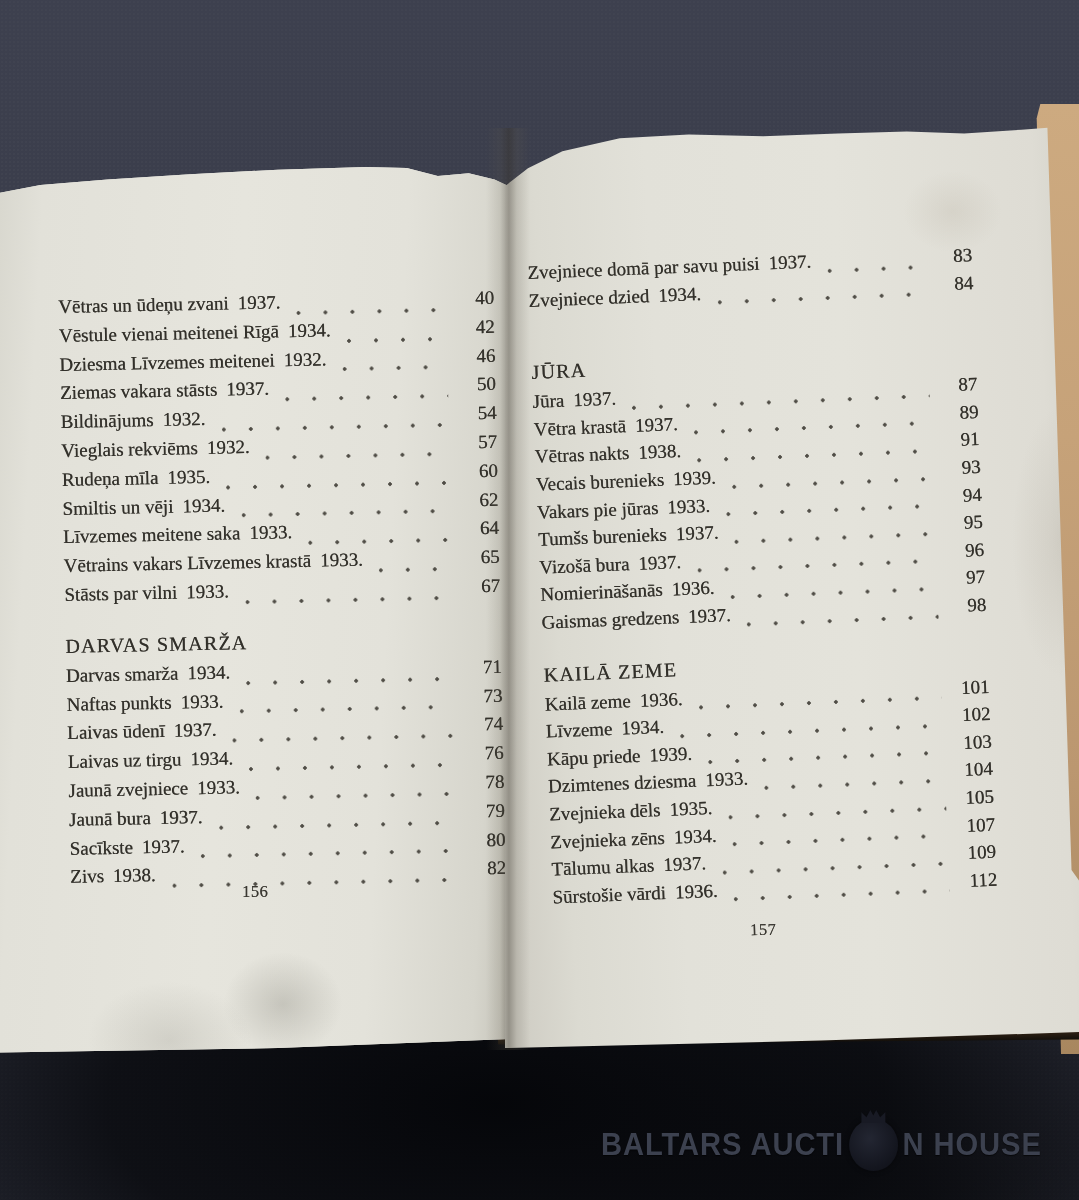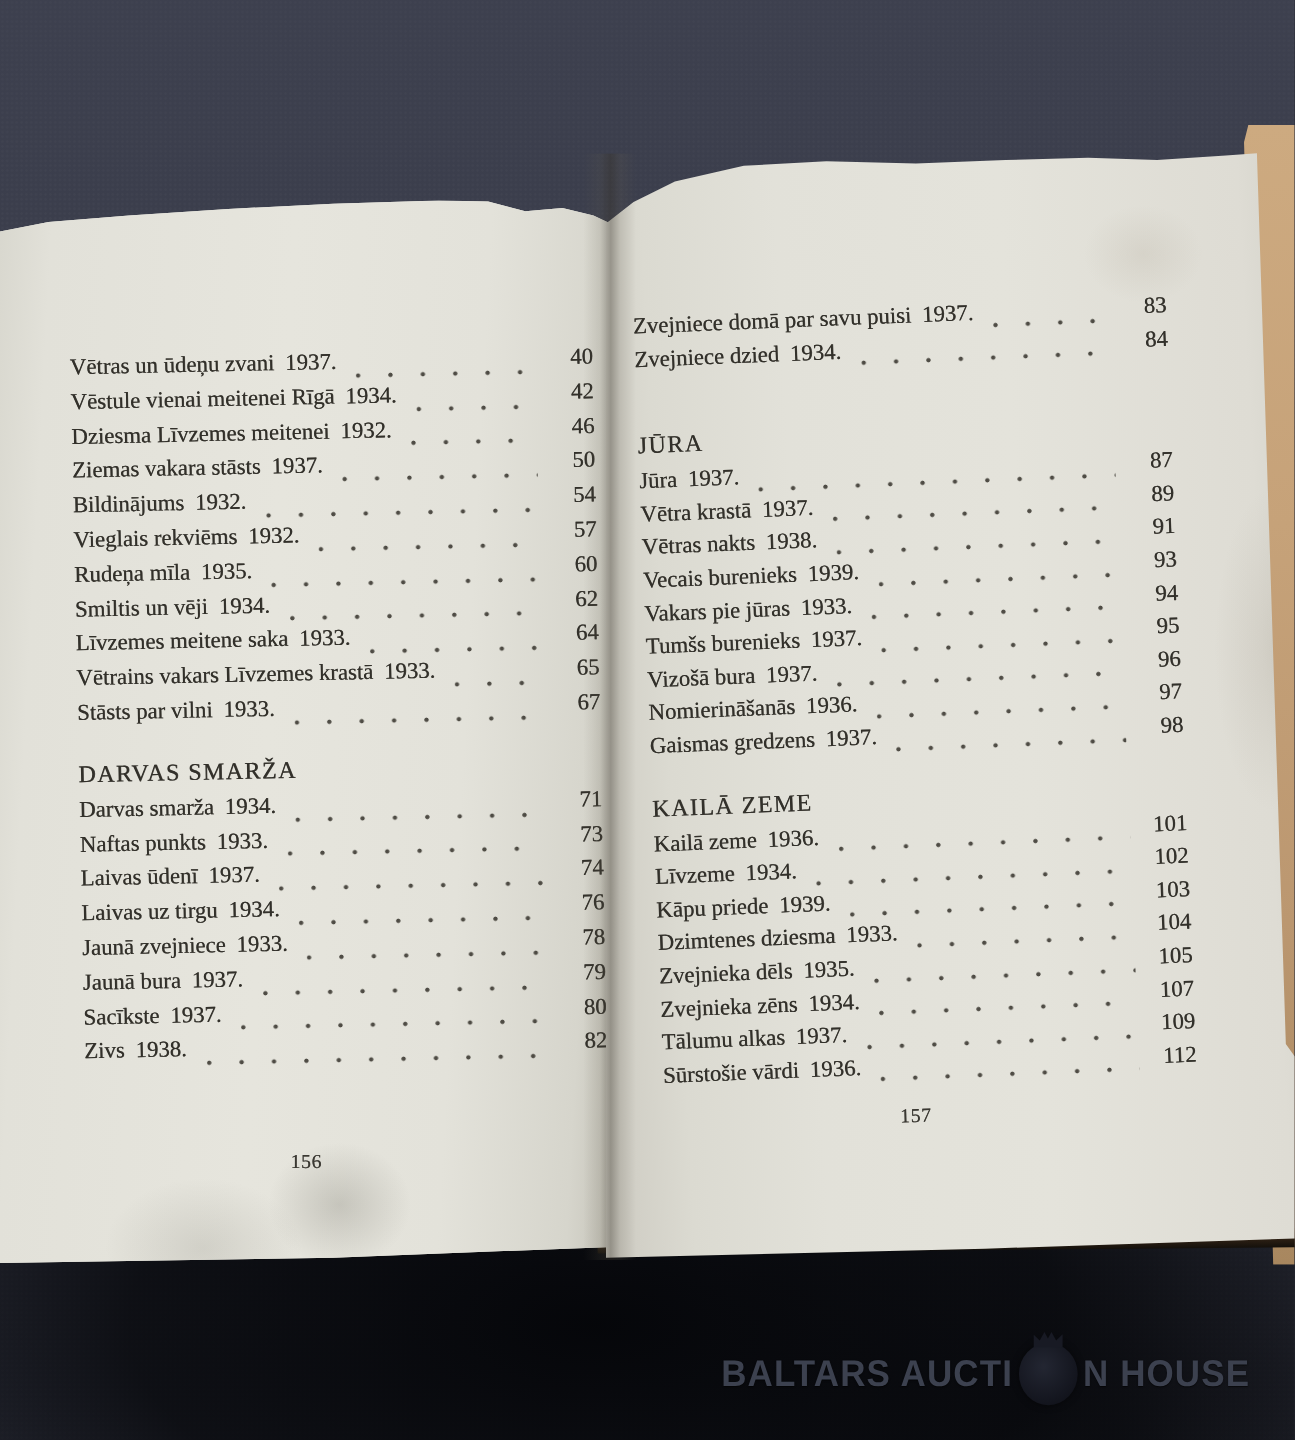--- a/index.html
+++ b/index.html
@@ -73,21 +73,21 @@
   .leader{
     flex:1;height:6px;align-self:flex-end;margin:0 12px 4px 16px;
     background-image:radial-gradient(circle at 2px 3px, rgba(58,55,48,.88) 1.5px, transparent 2.1px);
     background-size:27px 6px;background-repeat:repeat-x;
   }
   .pagenum{min-width:36px;text-align:right;}
   .folio{
     position:absolute;font-size:16.5px;color:#3a3832;letter-spacing:.5px;
     text-shadow:0.2px 0 0 rgba(55,53,46,.8);
   }
-  .folio-left{left:248px;top:800px;}
+  .folio-left{left:248px;top:724px;}
   .folio-right{left:245px;top:812px;transform:rotate(-1.5deg);}
   
   .watermark{
     position:absolute;left:601px;top:1119px;z-index:5;
     display:flex;align-items:center;gap:5px;
     font-family:"Liberation Sans", sans-serif;font-weight:bold;font-size:31px;
     letter-spacing:1px;color:#3c414f;
     transform:scaleX(.94);transform-origin:left center;
     text-shadow:0 1px 1px rgba(0,0,0,.6);
   }

